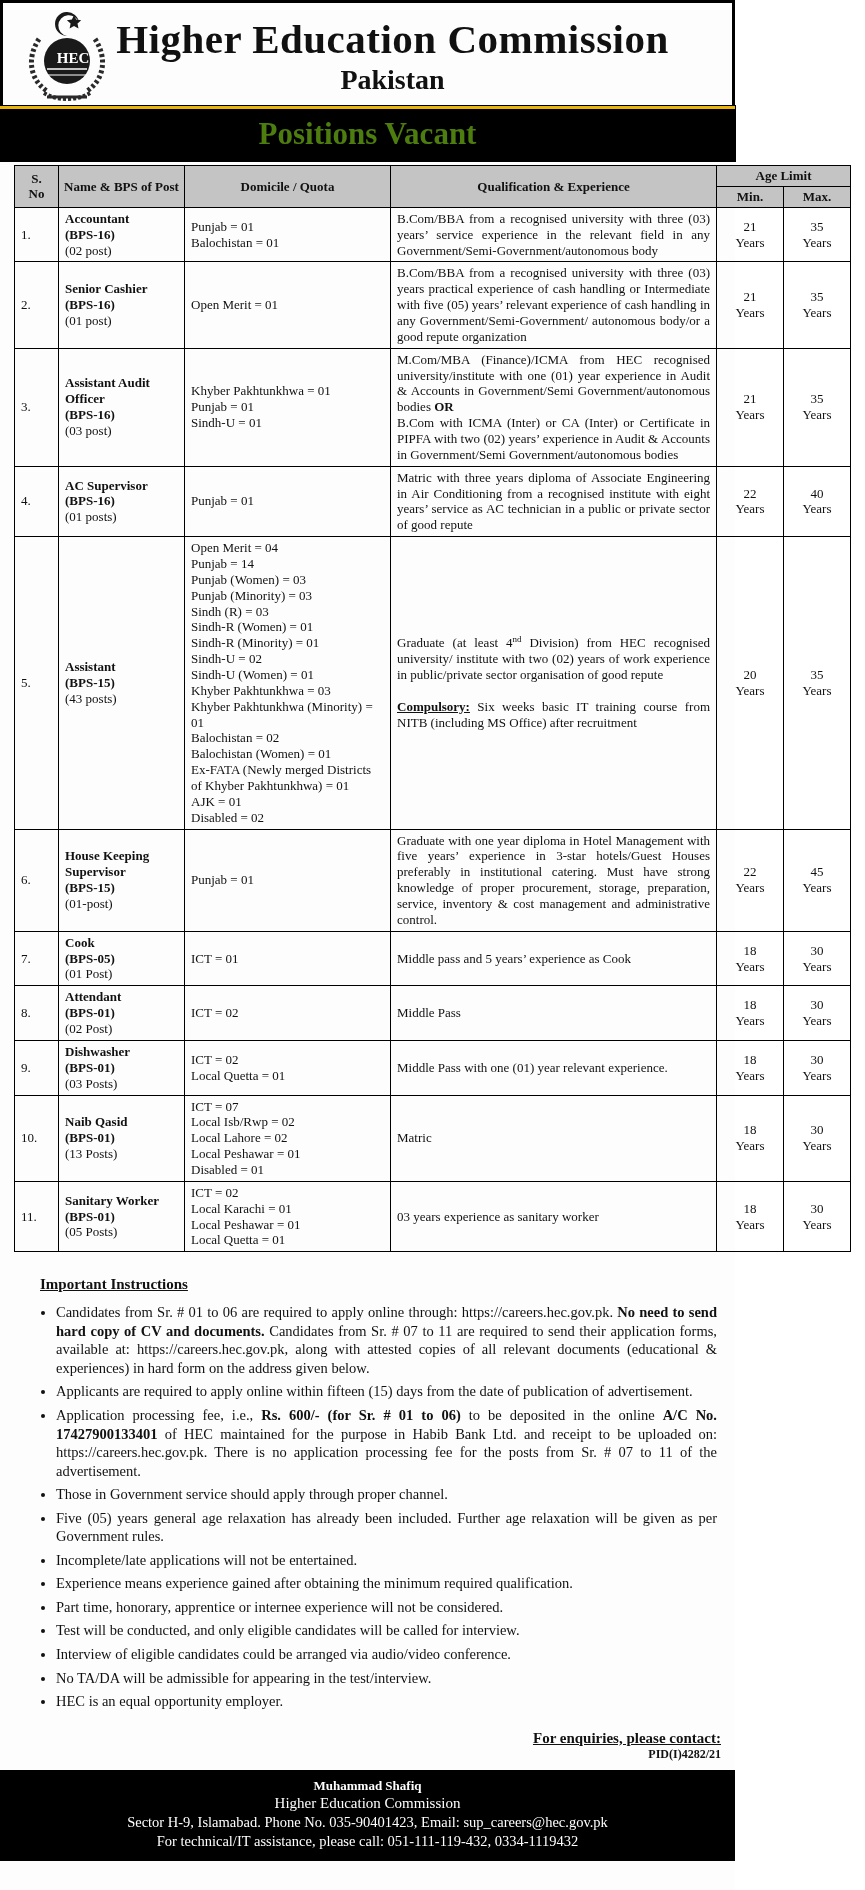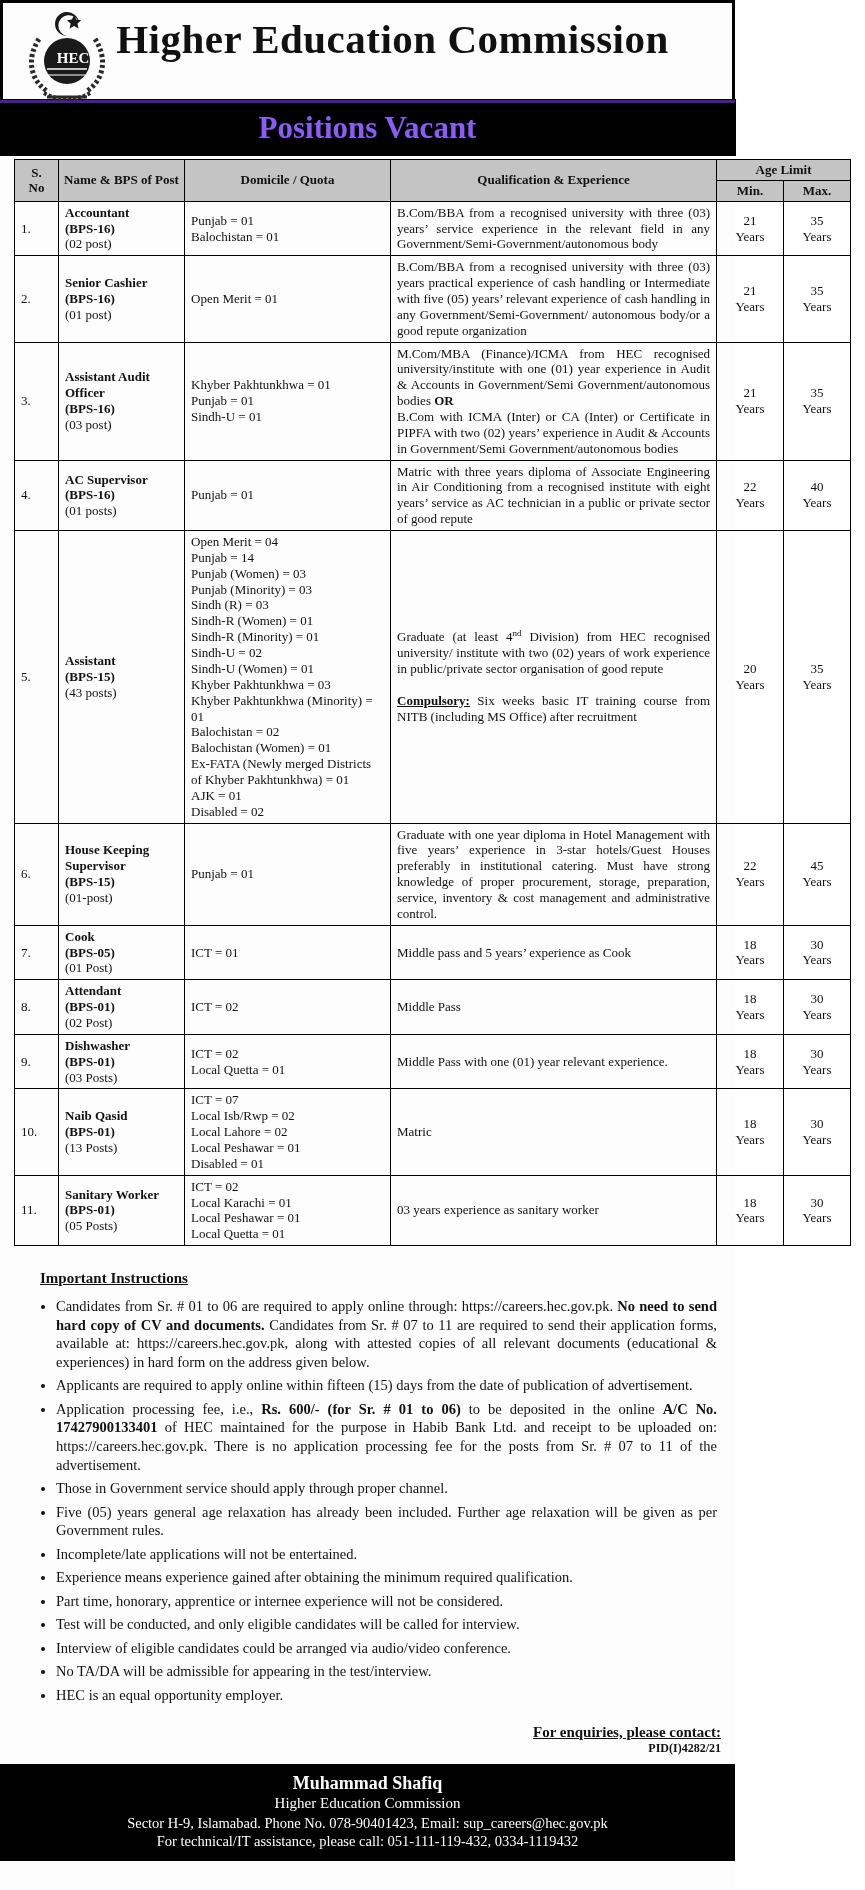--- a/index.html
+++ b/index.html
@@ -5,21 +5,21 @@
   html,body{margin:0;padding:0;background:#ffffff;}
   body{width:865px;font-family:"Liberation Serif","DejaVu Serif",serif;color:#111;-webkit-font-smoothing:antialiased;}
   .page{width:735px;min-height:1890px;background:#fdfdfd;position:relative;box-sizing:border-box;}
 
   
   .header-box{border:3px solid #000;border-bottom:none;margin:0;padding:6px 10px 10px 10px;position:relative;min-height:100px;box-sizing:border-box;}
   .logo{position:absolute;left:14px;top:6px;width:100px;height:100px;}
   .titles{text-align:center;padding-left:90px;padding-right:40px;}
   .org-name{font-size:41px;font-weight:bold;letter-spacing:0.5px;line-height:1.1;margin-top:8px;}
   .country{font-size:28px;font-weight:bold;margin-top:2px;}
-  .banner{background:#000;color:#8b5cf6;text-align:center;font-size:31px;font-weight:bold;padding:7px 0 9px 0;border-top:3px solid #4c1d95;outline:1px solid #000;}
+  .banner{background:#000;color:#4d7c0f;text-align:center;font-size:31px;font-weight:bold;padding:7px 0 9px 0;border-top:3px solid #eab308;outline:1px solid #000;}
 
   
   .intro{padding:12px 14px 8px 14px;font-size:15px;text-align:justify;line-height:1.3;}
 
   
   table.vac{border-collapse:collapse;margin:4px 14px 0 14px;width:837px;table-layout:fixed;}
   table.vac th, table.vac td{border:1.5px solid #000;padding:3px 6px;font-size:13px;line-height:1.22;vertical-align:middle;box-sizing:border-box;}
   table.vac th{background:#c4c4c4;font-weight:bold;text-align:center;padding:2px 3px;}
   .col-sno{width:44px;}
   .col-name{width:126px;}
@@ -38,21 +38,21 @@
   ul.instr-list{margin:0 0 0 26px;padding:0 4px 0 16px;}
   ul.instr-list li{font-size:14.5px;line-height:1.28;text-align:justify;margin-bottom:5px;white-space:normal;}
   li .seg{white-space:pre-line;}
 
   .enquiries-row{display:flex;justify-content:space-between;align-items:flex-end;padding:14px 14px 4px 14px;flex-direction:column;}
   .enquiries-label{font-weight:bold;text-decoration:underline;font-size:15px;margin-left:26px;}
   .pid{font-weight:bold;font-size:12px;}
 
   
   .footer{background:#000;color:#fff;text-align:center;padding:8px 10px 10px 10px;margin-top:4px;}
-  .footer .f-name{font-size:18px;font-weight:bold;line-height:1.25;}
+  .footer .f-name{font-size:13px;font-weight:bold;line-height:1.25;}
   .footer .f-designation{font-size:17px;font-weight:bold;line-height:1.25;}
   .footer .f-org{font-size:15px;line-height:1.3;}
   .footer .f-line{font-size:14.5px;line-height:1.3;}
 </style>
 </head>
 <body>
 
 <div class="page">
 
   <div class="header-box">
@@ -70,20 +70,21 @@
         <path d="M30 88 L70 88" stroke-width="3"></path>
       </g>
 
       <circle cx="50" cy="52" r="23" fill="#1a1a1a"></circle>
       <line x1="30" y1="60" x2="70" y2="60" stroke="#ffffff" stroke-width="1.5"></line>
       <line x1="31" y1="66" x2="69" y2="66" stroke="#ffffff" stroke-width="1"></line>
       <text x="56" y="54" text-anchor="middle" font-size="15" font-weight="bold" fill="#ffffff" font-family="Liberation Serif, serif">HEC</text>
     </svg>
     <div class="titles">
       <div class="org-name">Higher Education Commission</div>
+      <div class="country">Pakistan</div>
     </div>
   </div>
 
   <div class="banner">Positions Vacant</div>
 
 
   <table class="vac">
     <colgroup>
       <col class="col-sno">
         <col class="col-name">
@@ -219,17 +220,17 @@
   </div>
 
   <div class="enquiries-row">
     <span class="enquiries-label">For enquiries, please contact:</span>
     <span class="pid">PID(I)4282/21</span>
   </div>
 
   <div class="footer">
     <div class="f-name">Muhammad Shafiq</div>
     <div class="f-org">Higher Education Commission</div>
-    <div class="f-line">Sector H-9, Islamabad. Phone No.  078-90401423, Email: sup_careers@hec.gov.pk</div>
+    <div class="f-line">Sector H-9, Islamabad. Phone No.  035-90401423, Email: sup_careers@hec.gov.pk</div>
     <div class="f-line">For technical/IT assistance, please call: 051-111-119-432, 0334-1119432</div>
   </div>
 
 </div>
 
 </body></html>

